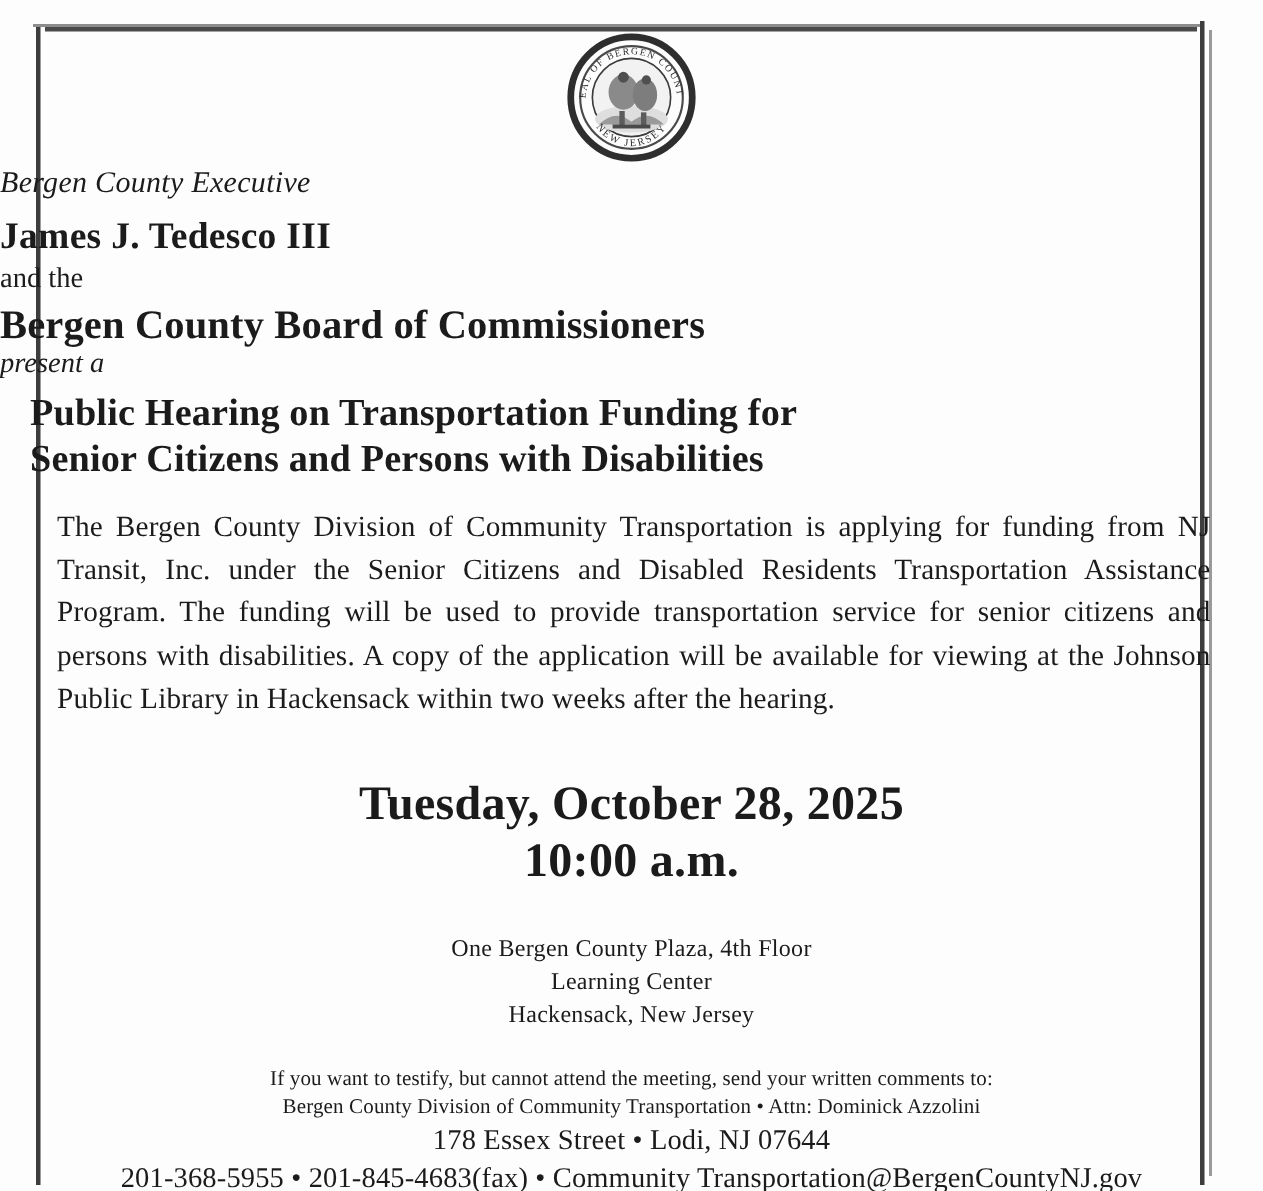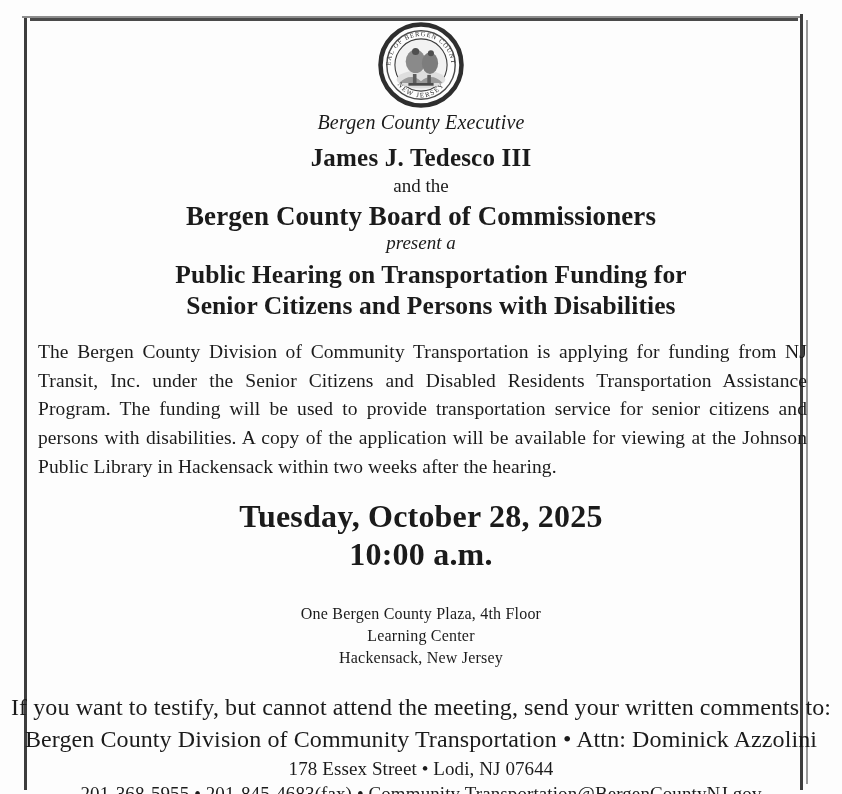--- a/index.html
+++ b/index.html
@@ -49,21 +49,21 @@
     box-sizing: border-box;
   }
   .seal {
     display: inline-block;
     width: 98px;
     height: 90px;
     vertical-align: top;
   }
 
   
-  .line { text-align: center; white-space: nowrap; }
+  .line { white-space: nowrap; }
 
   .exec-title {
     font-style: italic;
     font-size: 20px;
     letter-spacing: .2px;
     margin-top: 20px;
     line-height: 1.05;
   }
   .exec-name {
     font-weight: bold;
@@ -103,21 +103,21 @@
   .body-para {
     margin: 16px 35px 0 38px;
     font-size: 19.5px;
     line-height: 1.48;
     text-align: justify;
     text-justify: inter-word;
     letter-spacing: .1px;
   }
 
   
-  .date-block { margin-top: 16px; }
+  .date-block { margin-top: 35px; }
   .date-line {
     text-align: center;
     font-weight: bold;
     font-size: 32px;
     line-height: 1.18;
     letter-spacing: .2px;
   }
 
   
   .venue-block { margin-top: 30px; }
@@ -125,21 +125,21 @@
     text-align: center;
     font-size: 16px;
     line-height: 1.35;
     letter-spacing: .2px;
   }
 
   
   .footer-block { margin-top: 24px; }
   .footer-line {
     text-align: center;
-    font-size: 24px;
+    font-size: 14px;
     line-height: 1.32;
     letter-spacing: .1px;
     white-space: nowrap;
   }
   .footer-line.small { font-size: 19px; }
 </style>
 </head>
 <body>
 
 <div id="page">

